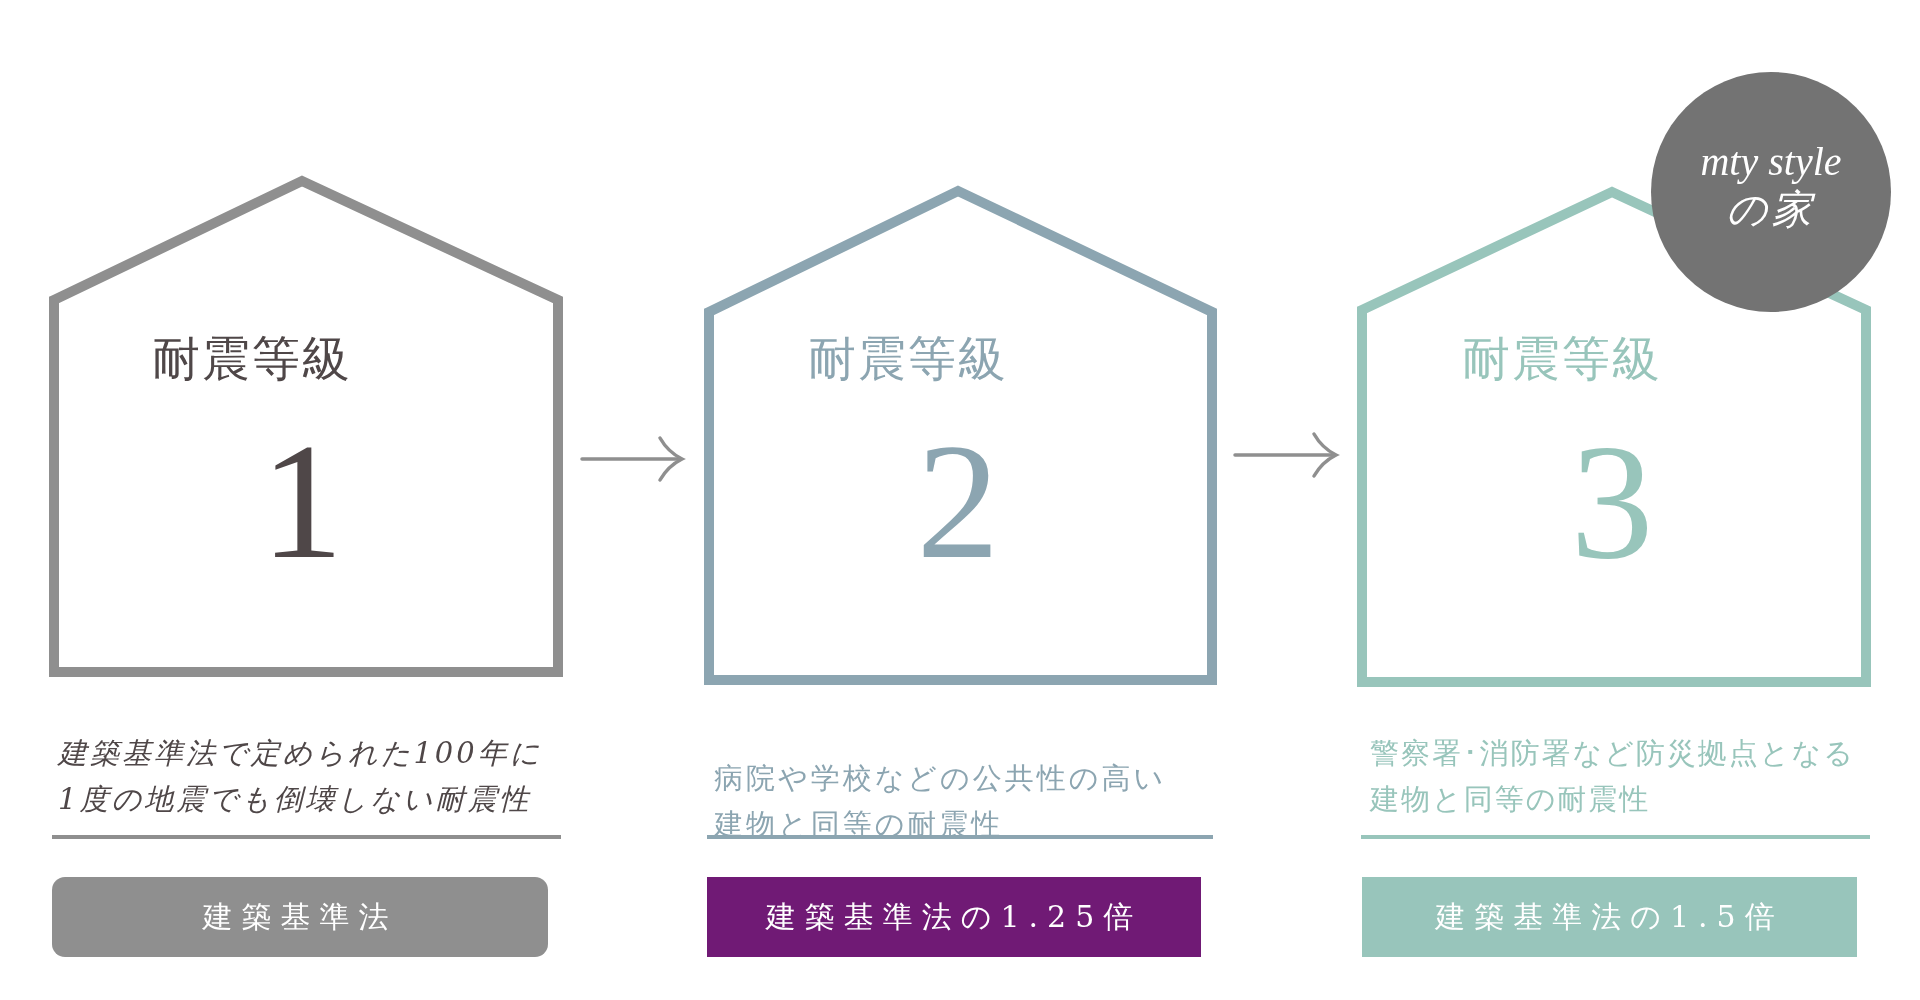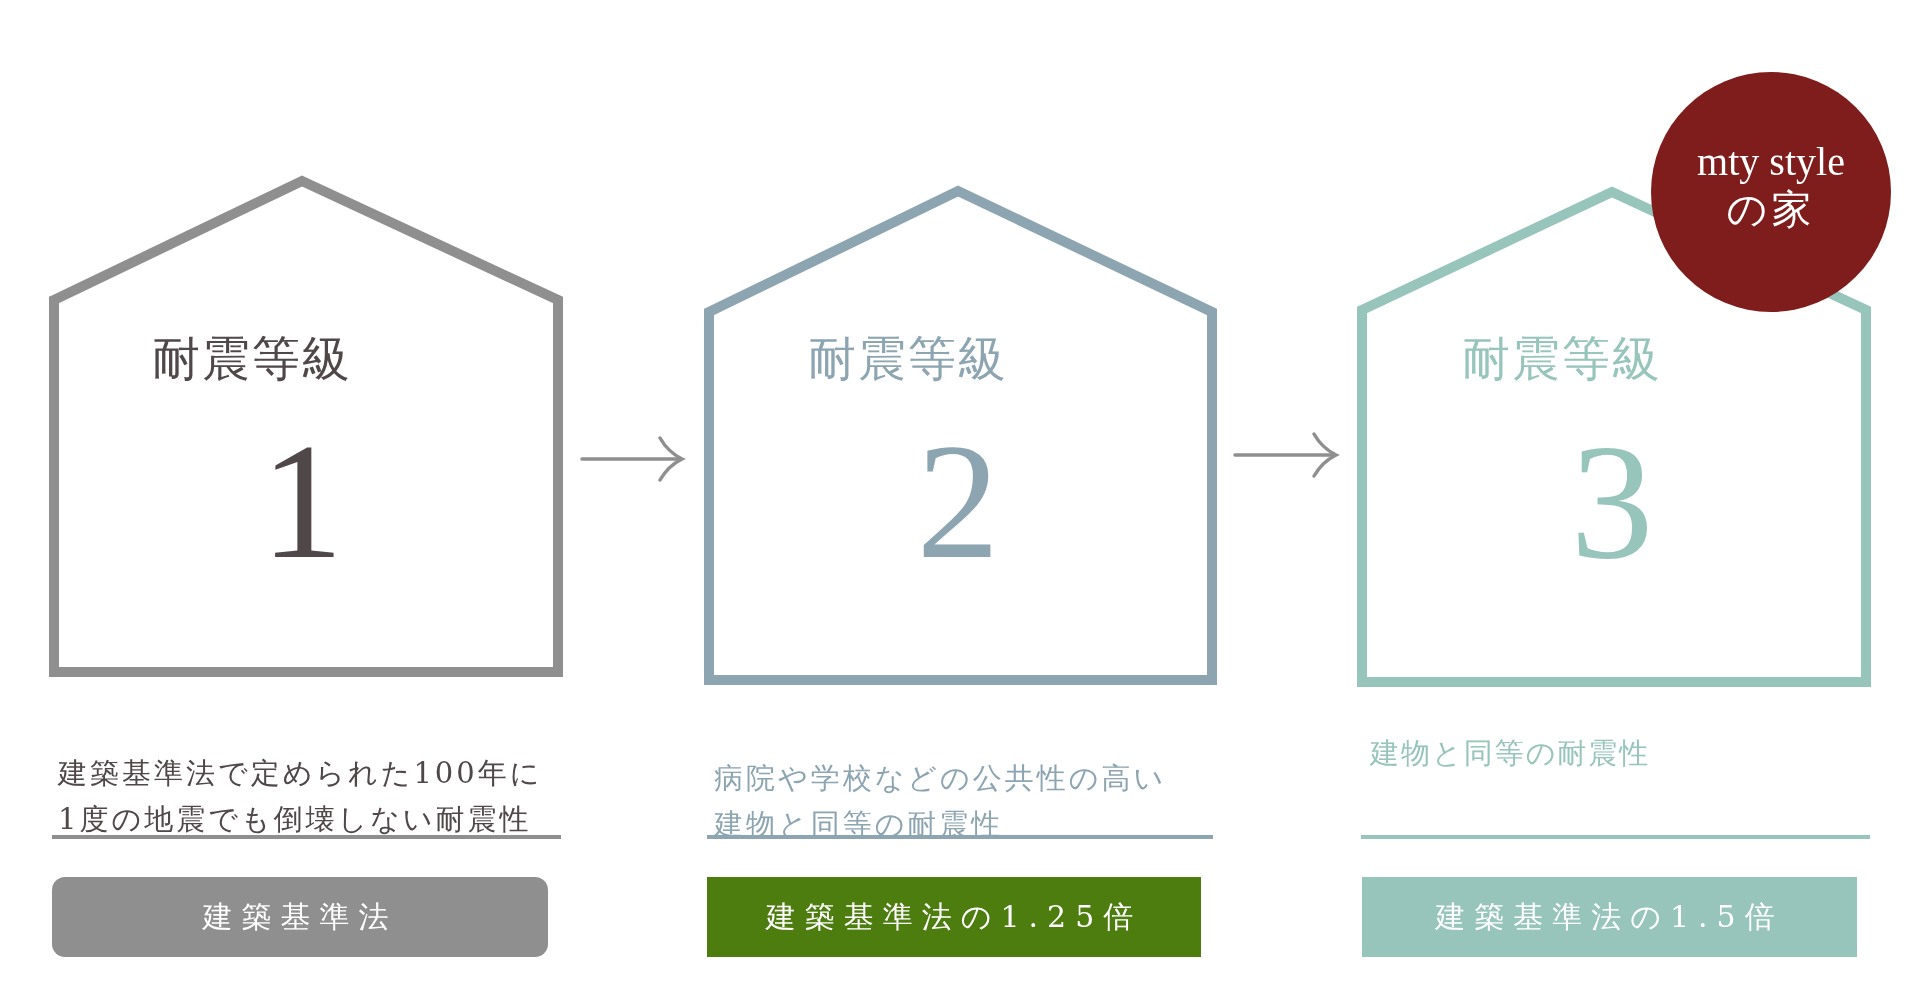--- a/index.html
+++ b/index.html
@@ -30,45 +30,46 @@
   </g>
   <g stroke="#8f8f8f" stroke-width="3.5" fill="none" stroke-linecap="round">
     <line x1="1235" y1="455" x2="1335" y2="455"></line>
     <path d="M1314,434 Q1322,448 1336,455 Q1322,462 1314,476"></path>
   </g>
 </svg>
 
 <div>
   <div class="heading" style="left:152px; top:336px; color:#4f4748;">耐震等級</div>
   <div class="grade" style="left:152px; top:418px; color:#4f4748;">1</div>
-  <div class="desc" style="left:58px; top:750px; color:#4f4748;">
+  <div class="desc" style="left:58px; top:730px; color:#4f4748;font-style:italic;">
     <div>建築基準法で定められた100年に</div>
     <div>1度の地震でも倒壊しない耐震性</div>
   </div>
   <div class="divider" style="left:52px; top:835px; width:509px; background:#8f8f8f;"></div>
   <div class="badge" style="left:52px; top:877px; width:496px; background:#8f8f8f;border-radius:13px;">建築基準法</div>
 </div>
 
 <div>
   <div class="heading" style="left:808px; top:336px; color:#8ca5b1;">耐震等級</div>
   <div class="grade" style="left:808px; top:418px; color:#8ca5b1;">2</div>
   <div class="desc" style="left:714px; top:755px; color:#8ca5b1;">
     <div>病院や学校などの公共性の高い</div>
     <div>建物と同等の耐震性</div>
   </div>
   <div class="divider" style="left:707px; top:835px; width:506px; background:#8ca5b1;"></div>
-  <div class="badge" style="left:707px; top:877px; width:494px; background:#4d7c0f;">建築基準法の1.25倍</div>
+  <div class="badge" style="left:707px; top:877px; width:494px; background:#701a75;">建築基準法の1.25倍</div>
 </div>
 
 <div>
   <div class="heading" style="left:1462px; top:336px; color:#98c5bb;">耐震等級</div>
   <div class="grade" style="left:1462px; top:418px; color:#98c5bb;">3</div>
   <div class="desc" style="left:1370px; top:730px; color:#98c5bb; letter-spacing:2px;">
+    <div>警察署･消防署など防災拠点となる</div>
     <div>建物と同等の耐震性</div>
   </div>
   <div class="divider" style="left:1361px; top:835px; width:509px; background:#98c5bb;"></div>
   <div class="badge" style="left:1362px; top:877px; width:495px; background:#98c5bb;">建築基準法の1.5倍</div>
 </div>
 
-<div class="circle" style="background:#7f1d1d;">
+<div class="circle" style="background:#737373;font-style:italic;">
   <div class="l1">mty style</div>
   <div class="l2">の家</div>
 </div>
 
 </body></html>

